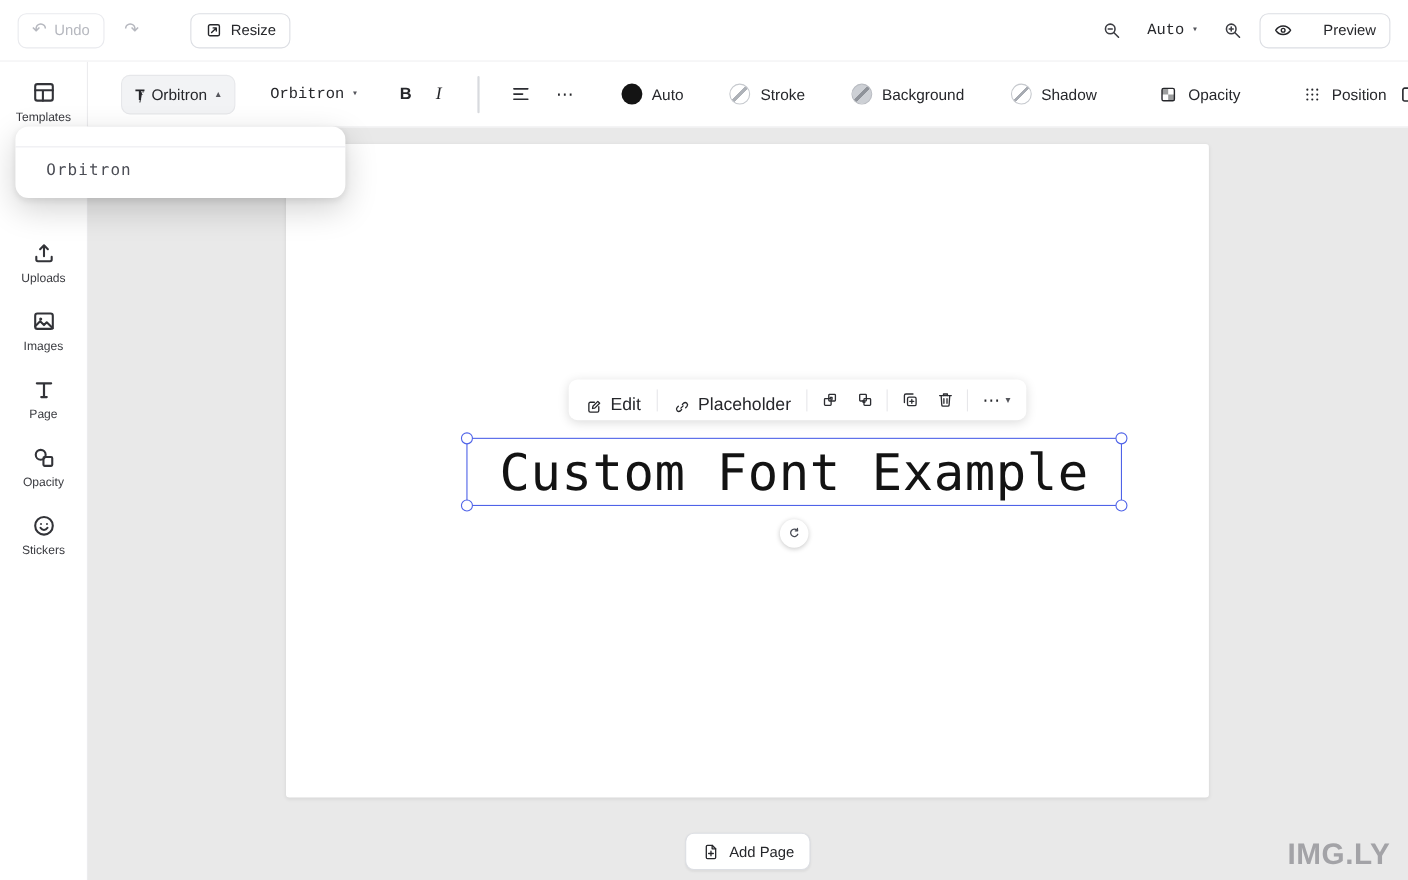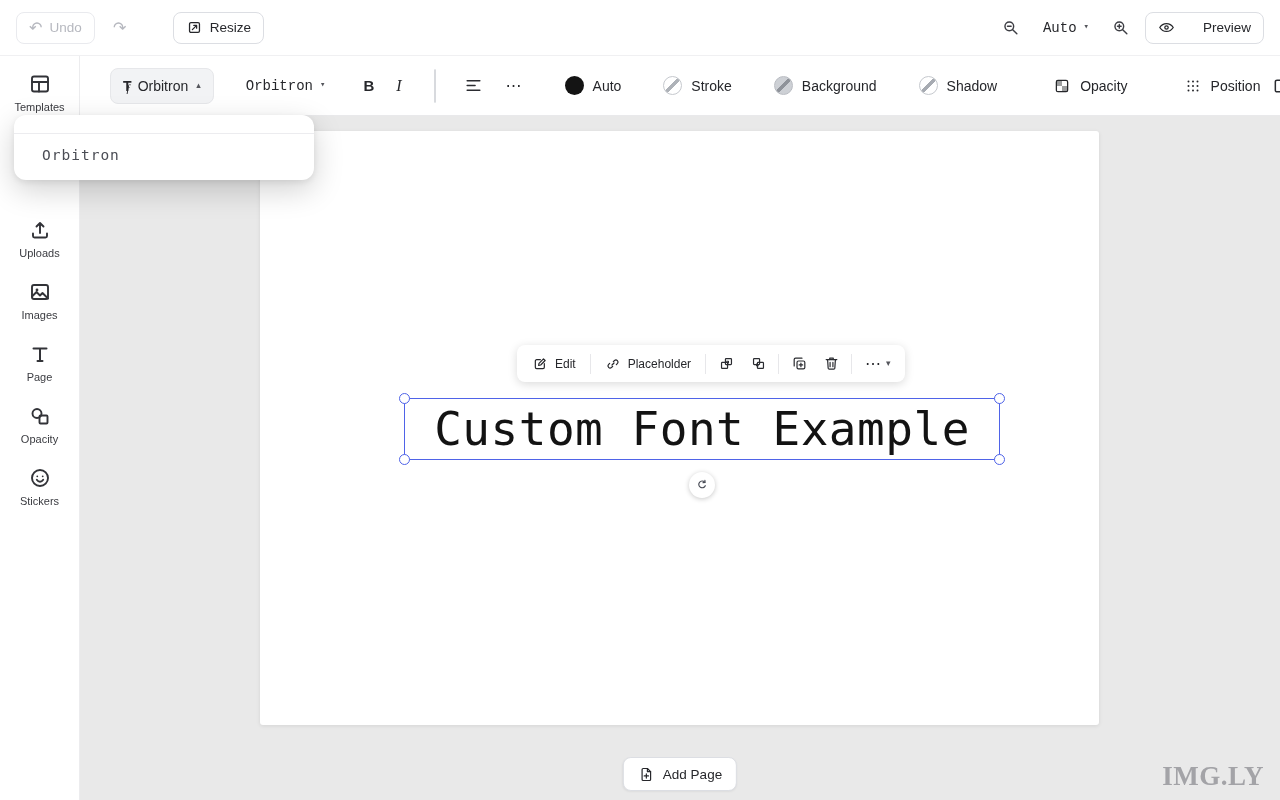--- a/index.html
+++ b/index.html
@@ -65,44 +65,44 @@
   .sw-stroke{background:linear-gradient(135deg,#fff 44%,#aeb2b8 44%,#aeb2b8 56%,#fff 56%);border:1px solid #c6c9ce;}
   .sw-bg{background:linear-gradient(135deg,#cdd0d5 44%,#8f939a 44%,#8f939a 56%,#cdd0d5 56%);border:1px solid #b9bcc2;}
   .sw-shadow{background:linear-gradient(135deg,#fff 44%,#a7abb2 44%,#a7abb2 56%,#fff 56%);border:1px solid #c6c9ce;}
   .panel-toggle{margin-left:auto;background:none;border:none;cursor:pointer;width:34px;height:34px;
     display:grid;place-items:center;color:#2b2c31;border-radius:6px;}
 
   
   .canvas{position:absolute;left:80px;top:116px;width:1200px;height:684px;background:var(--canvas-bg);overflow:hidden;}
   .page{position:absolute;left:180px;top:15px;width:839px;height:594px;background:#fff;border-radius:3px;
     box-shadow:0 1px 4px rgba(0,0,0,.09);}
-  .text-frame{position:absolute;left:324px;top:282px;width:596px;height:62px;border:1.5px solid var(--accent);
+  .text-frame{position:absolute;left:344px;top:282px;width:596px;height:62px;border:1.5px solid var(--accent);
     display:flex;align-items:center;justify-content:center;cursor:move;}
   .text-content{font-family:"DejaVu Sans Mono",monospace;font-size:46px;color:#131313;white-space:nowrap;
     letter-spacing:0.5px;}
   .handle{position:absolute;width:11px;height:11px;border-radius:50%;background:#fff;
     border:1.5px solid var(--accent);cursor:pointer;}
   .h-tl{left:-6px;top:-6px;}.h-tr{right:-6px;top:-6px;}.h-bl{left:-6px;bottom:-6px;}.h-br{right:-6px;bottom:-6px;}
   .rotate-handle{position:absolute;left:50%;transform:translateX(-50%);top:calc(100% + 13px);width:26px;height:26px;
     border-radius:50%;background:#fff;box-shadow:0 1px 5px rgba(0,0,0,.22);display:grid;place-items:center;
     color:#474a54;cursor:pointer;border:none;}
   .context-toolbar{position:absolute;left:437px;top:229px;height:37px;background:#fff;border-radius:8px;
     box-shadow:0 2px 10px rgba(0,0,0,.15);display:flex;align-items:center;padding:0 5px;z-index:3;}
-  .ct-btn{display:flex;align-items:center;gap:7px;height:29px;padding:0 10px;font-size:12px;color:var(--ink);
+  .ct-btn{display:flex;align-items:flex-end;gap:7px;height:29px;padding:0 10px;font-size:16px;color:var(--ink);
     background:none;border:none;cursor:pointer;border-radius:6px;font-family:inherit;}
   .ct-icon-btn{width:32px;height:29px;display:grid;place-items:center;background:none;border:none;cursor:pointer;
     color:#2b2c31;border-radius:6px;}
   .ct-divider{width:1px;height:20px;background:#e7e7ea;margin:0 4px;}
   .ct-more{display:flex;align-items:center;gap:5px;background:none;border:none;cursor:pointer;height:29px;
     padding:0 9px;color:var(--ink);font-size:16px;font-family:inherit;}
   .add-page{position:absolute;left:50%;transform:translateX(-50%);top:641px;display:flex;align-items:center;gap:8px;
     height:34px;padding:0 14px;background:#fff;border:1px solid var(--border);border-radius:8px;font-size:13.5px;
     color:var(--ink);cursor:pointer;box-shadow:0 1px 2px rgba(0,0,0,.05);font-family:inherit;text-align:right;}
   .watermark{position:absolute;right:16px;bottom:8px;font-weight:800;font-size:27px;color:#a3a3a7;
-    letter-spacing:.5px;font-family:Liberation Serif, serif;}
+    letter-spacing:.5px;font-family:Liberation Sans, sans-serif;}
 
   
   .font-dropdown{position:absolute;left:14px;top:115px;width:300px;background:#fff;border-radius:12px;
     box-shadow:0 10px 30px rgba(0,0,0,.18),0 2px 6px rgba(0,0,0,.08);z-index:30;padding:8px 8px 8px;}
   .search-input{width:100%;height:36px;border-radius:8px;border:1px solid #5b6cf0;
     box-shadow:0 0 0 3px rgba(91,108,240,.28);background:#eceef2;padding:0 12px;font-size:13.5px;
     color:var(--ink);outline:none;font-family:inherit;}
   .search-input::placeholder{color:#8e939c;}
   .dd-divider{height:1px;background:#ececef;margin:10px -8px 2px;}
   .font-option{padding:11px 20px 9px;font-family:"DejaVu Sans Mono",monospace;font-size:14.5px;color:#4b4d55;

